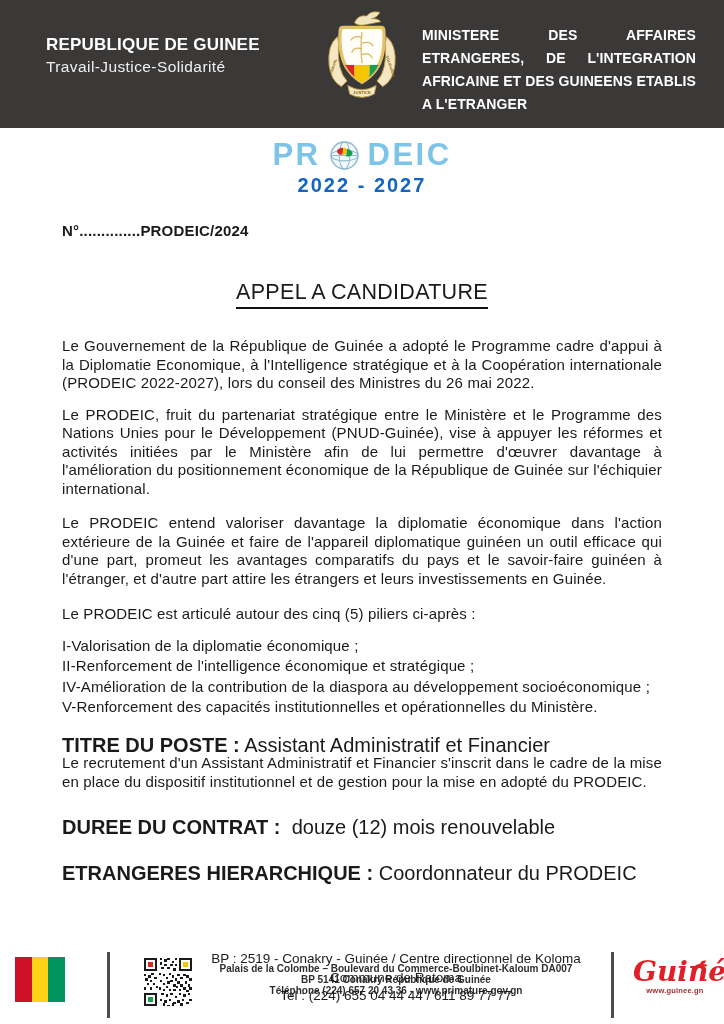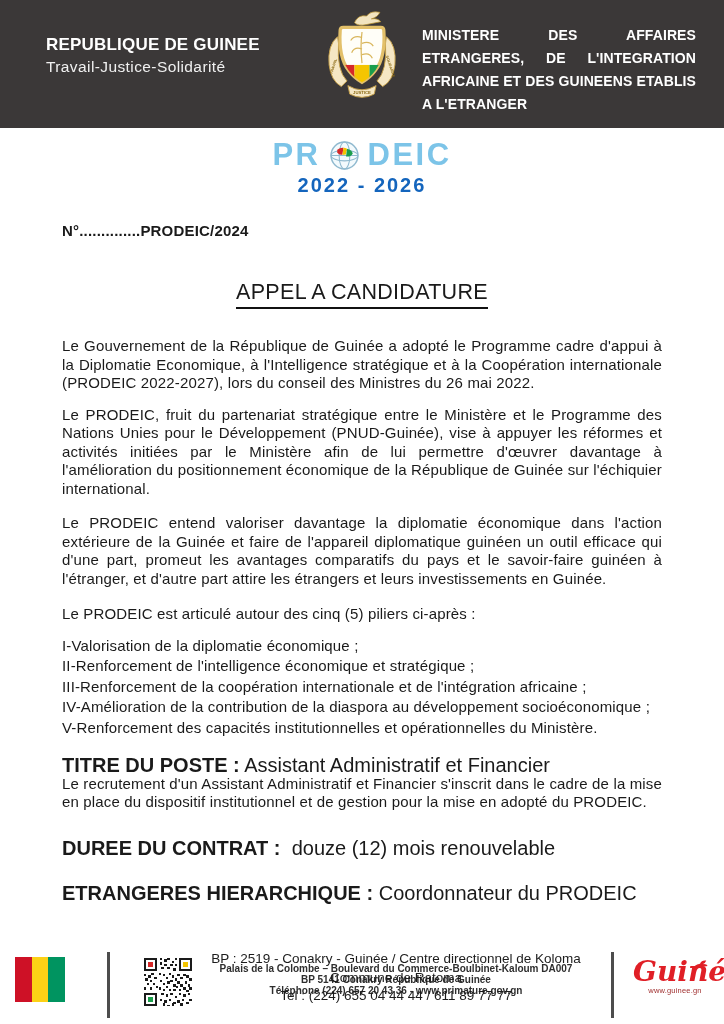--- a/index.html
+++ b/index.html
@@ -88,21 +88,21 @@
     position: absolute; top: 0; left: 0; width: 100%; text-align: center;
     font-size: 13.5px; font-weight: 400; line-height: 18.5px; color: #1c1c1c;
   }
   .brand { position: absolute; left: 633px; top: 20px; width: 84px; text-align: center; }
   .brand-word {
     position: relative; display: inline-block;
     font-family: "DejaVu Serif", serif; font-style: italic; font-weight: 700;
     font-size: 28px; color: #e01f26; letter-spacing: 0px; line-height: 24px;
   }
   .brand-bird { position: absolute; top: -9px; left: 52%; }
-  .brand-url { font-size: 7.5px; font-weight: 400; color: #a03030; margin-top: 1px; letter-spacing: 0.2px; }
+  .brand-url { font-size: 7.5px; font-weight: 700; color: #a03030; margin-top: 1px; letter-spacing: 0.2px; }
 </style>
 </head>
 <body>
 
 <div class="page">
 
   <header class="band">
     <div class="band-left">
       <div class="b-title">REPUBLIQUE DE GUINEE</div>
       <div class="b-sub">Travail-Justice-Solidarité</div>
@@ -159,39 +159,38 @@
           <ellipse cx="15" cy="15" rx="13" ry="5.2" fill="none" stroke="#8fb9cf" stroke-width="1"></ellipse>
           <ellipse cx="15" cy="15" rx="5.2" ry="13" fill="none" stroke="#8fb9cf" stroke-width="1"></ellipse>
           <line x1="2" y1="15" x2="28" y2="15" stroke="#8fb9cf" stroke-width="1"></line>
           <path d="M8,9.5 q3,-2.5 6,-2 l-1,6.5 q-3,1 -5,-2 z" fill="#d62828"></path>
           <path d="M14,7.5 q2,0 3.5,1 l-1.2,5.5 -3.3,0.5 z" fill="#f4c500"></path>
           <path d="M17.5,8.5 q4.5,1 5.5,4.5 q-2,3.5 -6.5,3 l1,-7.5 z" fill="#1b9e4b"></path>
         </svg>
       </span>
       <span class="ptxt">DEIC</span>
     </div>
-    <div class="prodeic-years">2022 - 2026</div>
+    <div class="prodeic-years">2022 - 2027</div>
   </div>
 
   <main class="doc-body">
     <div class="ref">N°..............PRODEIC/2024</div>
 
     <h1 class="doc-title">
       <span>APPEL A CANDIDATURE</span>
     </h1>
 
     <p class="p1">Le Gouvernement de la République de Guinée a adopté le Programme cadre d'appui à la Diplomatie Economique, à l'Intelligence stratégique et à la Coopération internationale (PRODEIC 2022-2027), lors du conseil des Ministres du 26 mai 2022.</p>
     <p class="p2">Le PRODEIC, fruit du partenariat stratégique entre le Ministère et le Programme des Nations Unies pour le Développement (PNUD-Guinée), vise à appuyer les réformes et activités initiées par le Ministère afin de lui permettre d'œuvrer davantage à l'amélioration du positionnement économique de la République de Guinée sur l'échiquier international.</p>
     <p class="p3">Le PRODEIC entend valoriser davantage la diplomatie économique dans l'action extérieure de la Guinée et faire de l'appareil diplomatique guinéen un outil efficace qui d'une part, promeut les avantages comparatifs du pays et le savoir-faire guinéen à l'étranger, et d'autre part attire les étrangers et leurs investissements en Guinée.</p>
     <p class="p4">Le PRODEIC est articulé autour des cinq (5) piliers ci-après :</p>
 
     <div class="pillars">
       <div class="pillar">I-Valorisation de la diplomatie économique ;</div>
       <div class="pillar">II-Renforcement de l'intelligence économique et stratégique ;</div>
-      <div class="pillar">III-Renforcement de la coopération internationale et de l'intégration africaine ;</div>
       <div class="pillar">IV-Amélioration de la contribution de la diaspora au développement socioéconomique ;</div>
       <div class="pillar">V-Renforcement des capacités institutionnelles et opérationnelles du Ministère.</div>
     </div>
 
     <div class="post-block">
       <div class="labelled">
         <b>TITRE DU POSTE :</b>
         <span>Assistant Administratif et Financier</span>
       </div>
       <p class="post-desc">Le recrutement d'un Assistant Administratif et Financier s'inscrit dans le cadre de la mise en place du dispositif institutionnel et de gestion pour la mise en adopté du PRODEIC.</p>

